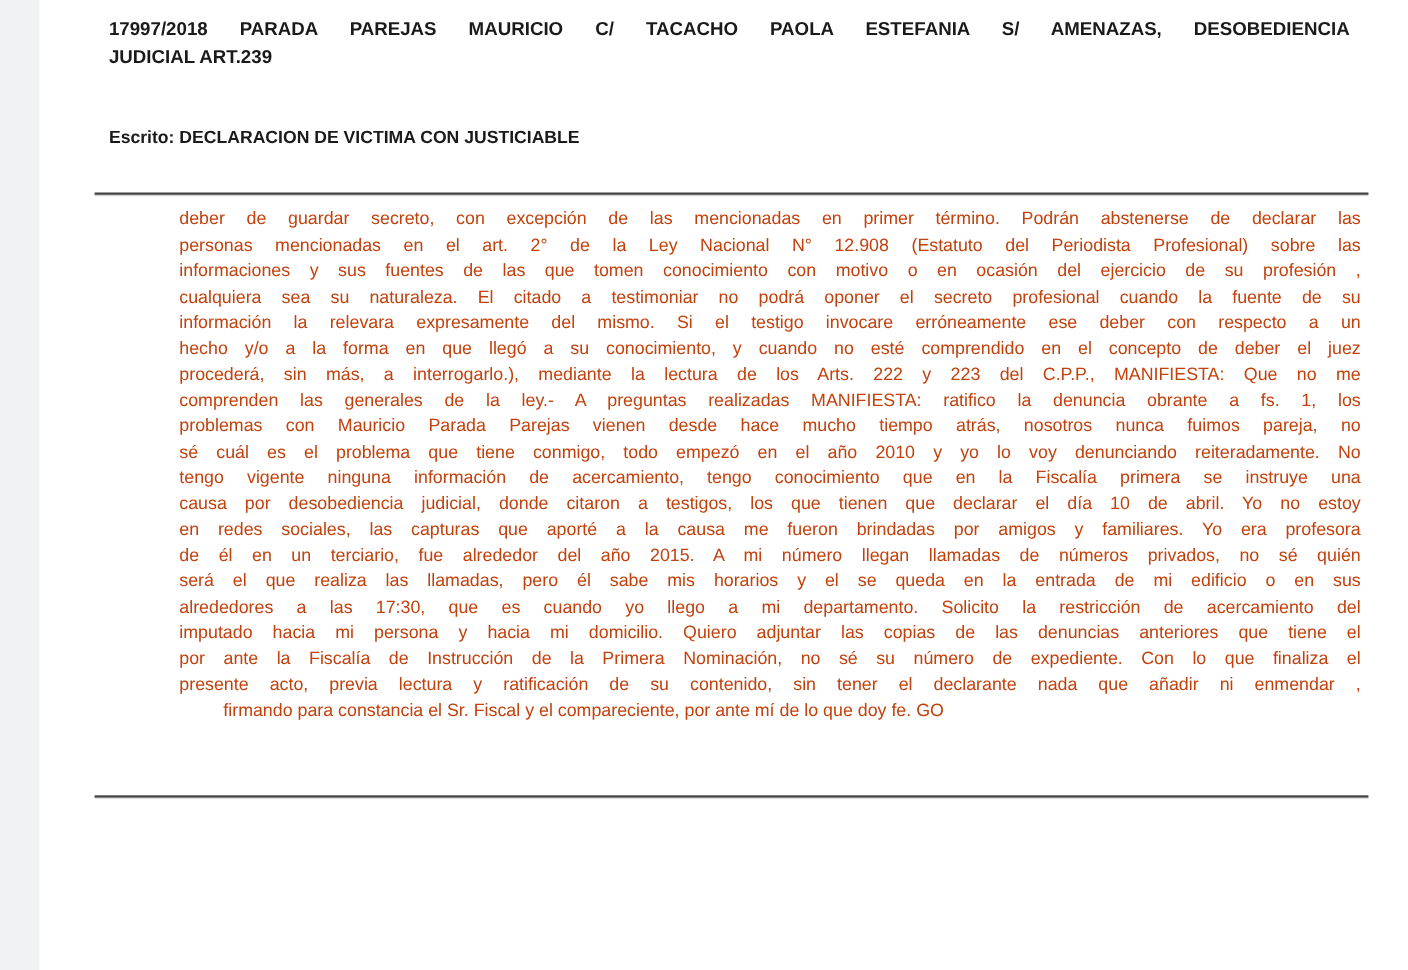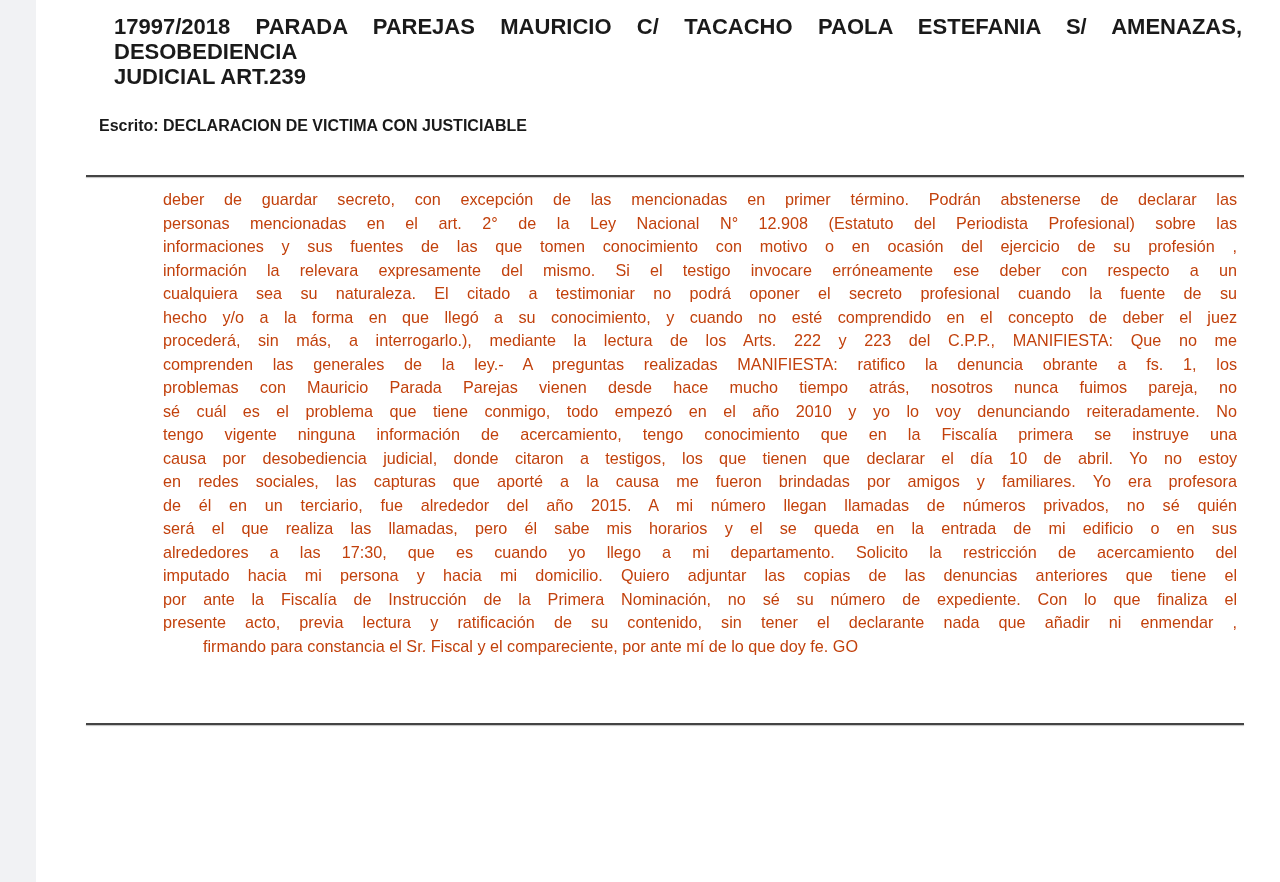--- a/index.html
+++ b/index.html
@@ -10,22 +10,22 @@
     }
     .left-gutter {
       position: absolute; left: 0; top: 0; width: 36px; height: 882px;
       background: #f1f2f4;
     }
     .page {
       position: absolute; left: 36px; top: 0; width: 1244px; height: 882px;
       background: #ffffff;
     }
     .case-title {
-      position: absolute; left: 114px; top: 14px; width: 1128px;
-      font-weight: bold; font-size: 22px; line-height: 25px;
+      position: absolute; left: 99px; top: 14px; width: 1128px;
+      font-weight: bold; font-size: 17px; line-height: 25px;
       text-align: justify; text-align-last: left; color: #1a1a1a;
       letter-spacing: 0px; word-spacing: 0px;
     }
     .case-title .line1 { display: block; text-align: justify; text-align-last: justify; }
     .case-title .line2 { display: block; }
     .escrito {
       position: absolute; left: 99px; top: 115px;
       font-weight: bold; font-size: 16px; line-height: 22px; color: #1a1a1a; text-align: right;
     }
     .rule {
@@ -54,22 +54,22 @@
 </div>
 
 <div class="escrito">Escrito: DECLARACION DE VICTIMA CON JUSTICIABLE</div>
 
 <div class="rule top"></div>
 
 <div class="body-text">
   <span class="ln">deber de guardar secreto, con excepción de las mencionadas en primer término. Podrán abstenerse de declarar las</span>
   <span class="ln">personas mencionadas en el art. 2° de la Ley Nacional N° 12.908 (Estatuto del Periodista Profesional) sobre las</span>
   <span class="ln">informaciones y sus fuentes de las que tomen conocimiento con motivo o en ocasión del ejercicio de su profesión ,</span>
+  <span class="ln">cualquiera sea su naturaleza. El citado a testimoniar no podrá oponer el secreto profesional cuando la fuente de su</span>
   <span class="ln">información la relevara expresamente del mismo. Si el testigo invocare erróneamente ese deber con respecto a un</span>
-  <span class="ln">cualquiera sea su naturaleza. El citado a testimoniar no podrá oponer el secreto profesional cuando la fuente de su</span>
   <span class="ln">hecho y/o a la forma en que llegó a su conocimiento, y cuando no esté comprendido en el concepto de deber el juez</span>
   <span class="ln">procederá, sin más, a interrogarlo.), mediante la lectura de los Arts. 222 y 223 del C.P.P., MANIFIESTA:  Que no me</span>
   <span class="ln">comprenden las generales de la ley.- A preguntas realizadas MANIFIESTA: ratifico la denuncia obrante a fs. 1, los</span>
   <span class="ln">problemas con Mauricio Parada Parejas vienen desde hace mucho tiempo atrás, nosotros nunca fuimos pareja, no</span>
   <span class="ln">sé cuál es el problema que tiene conmigo, todo empezó en el año 2010 y yo lo voy denunciando reiteradamente. No</span>
   <span class="ln">tengo vigente ninguna información de acercamiento, tengo conocimiento que en la Fiscalía primera se instruye una</span>
   <span class="ln">causa por desobediencia judicial, donde citaron a testigos, los que tienen que declarar el día  10 de abril. Yo no estoy</span>
   <span class="ln">en redes sociales, las capturas que aporté a la causa me fueron brindadas por amigos y familiares. Yo era profesora</span>
   <span class="ln">de él en un terciario, fue alrededor del año 2015. A mi número llegan llamadas de números privados, no sé quién</span>
   <span class="ln">será el que realiza las llamadas, pero él sabe mis horarios y el se queda en la entrada de mi edificio o en sus</span>

